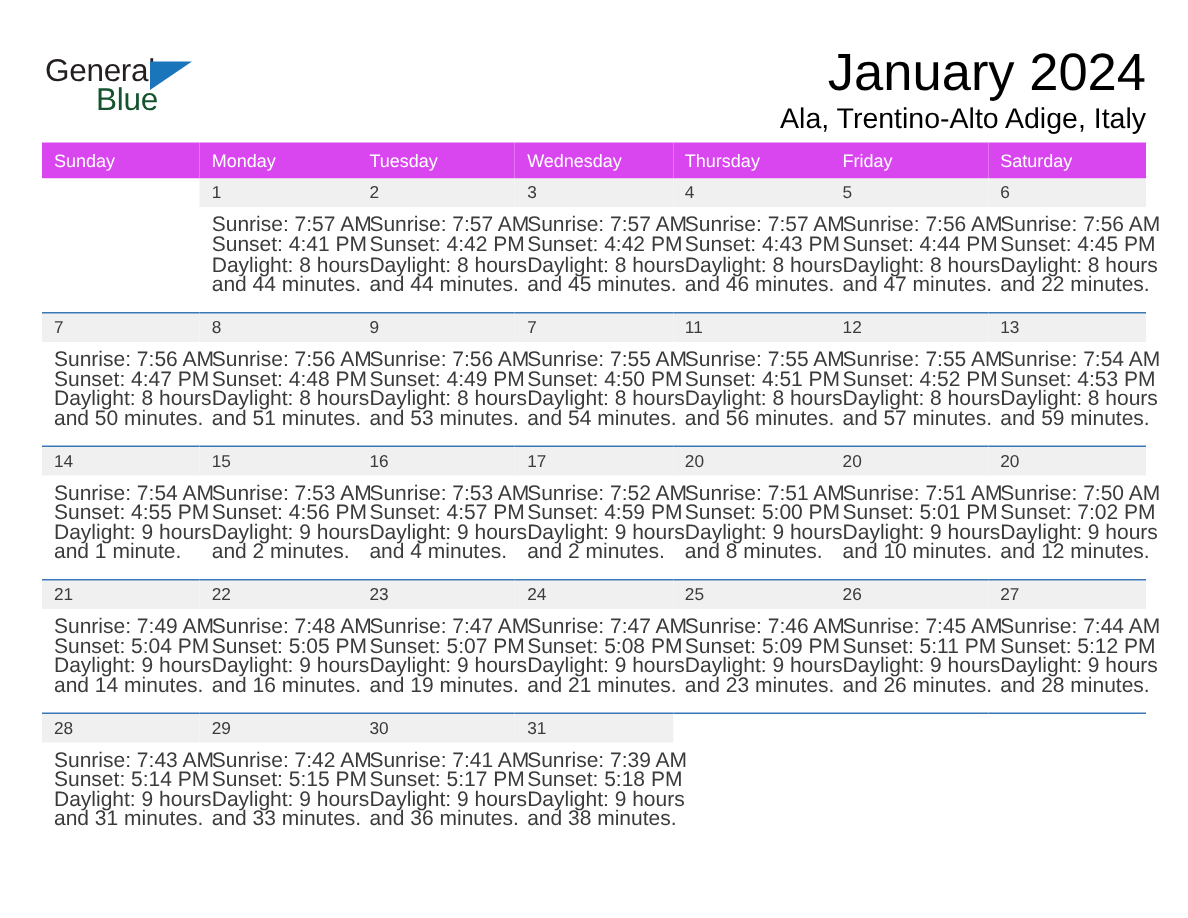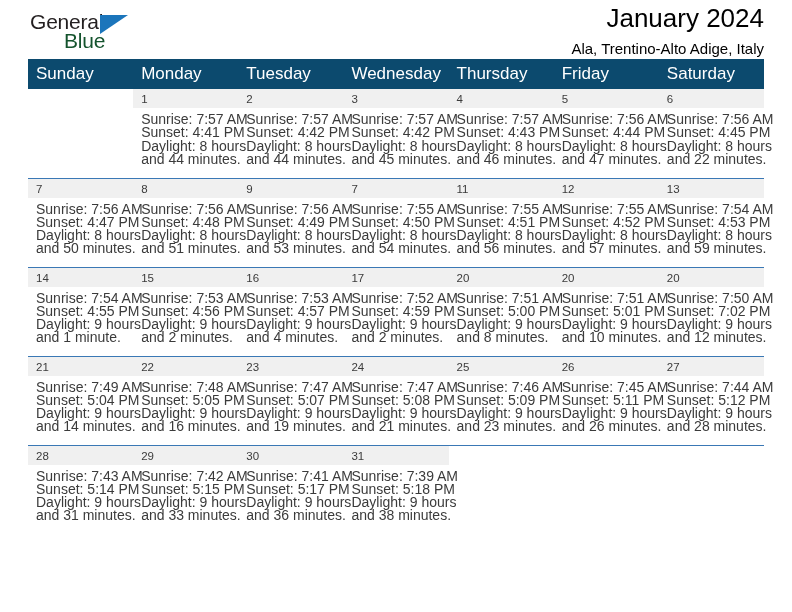--- a/index.html
+++ b/index.html
@@ -18,23 +18,23 @@
   .page {
     width: 792px;
     height: 612px;
     position: relative;
     box-sizing: border-box;
     padding: 0 28px;
   }
 
   
   .header {
-    height: 59px;
+    height: 95px;
     display: flex;
-    align-items: flex-end;
+    align-items: center;
     justify-content: space-between;
     padding-top: 26px;
     box-sizing: border-box;
   }
 
   .brand {
     position: relative;
     width: 140px;
     height: 48px;
   }
@@ -64,44 +64,44 @@
     height: 0;
     border-left: 28px solid #1b75bb;
     border-bottom: 19px solid transparent;
   }
 
   .title-block {
     text-align: right;
     padding-top: 2px;
   }
   .cal-title {
-    font-size: 26px;
+    font-size: 35px;
     color: #000000;
     line-height: 30px;
     white-space: nowrap;
   }
   .cal-subtitle {
-    font-size: 15px;
+    font-size: 19px;
     color: #000000;
     line-height: 20px;
     margin-top: 6px;
     white-space: nowrap;
   }
 
   
   .calendar {
     width: 736px;
     border-collapse: collapse;
     table-layout: fixed;
   }
 
   .dow-row th {
-    background: #0c4a6e;
+    background: #d946ef;
     color: #ffffff;
-    font-size: 17px;
+    font-size: 12px;
     font-weight: normal;
     text-align: left;
     padding: 5px 0 5px 8px;
     height: 21px;
     box-sizing: border-box;
   }
 
   .week-row td {
     vertical-align: top;
     padding: 0;

